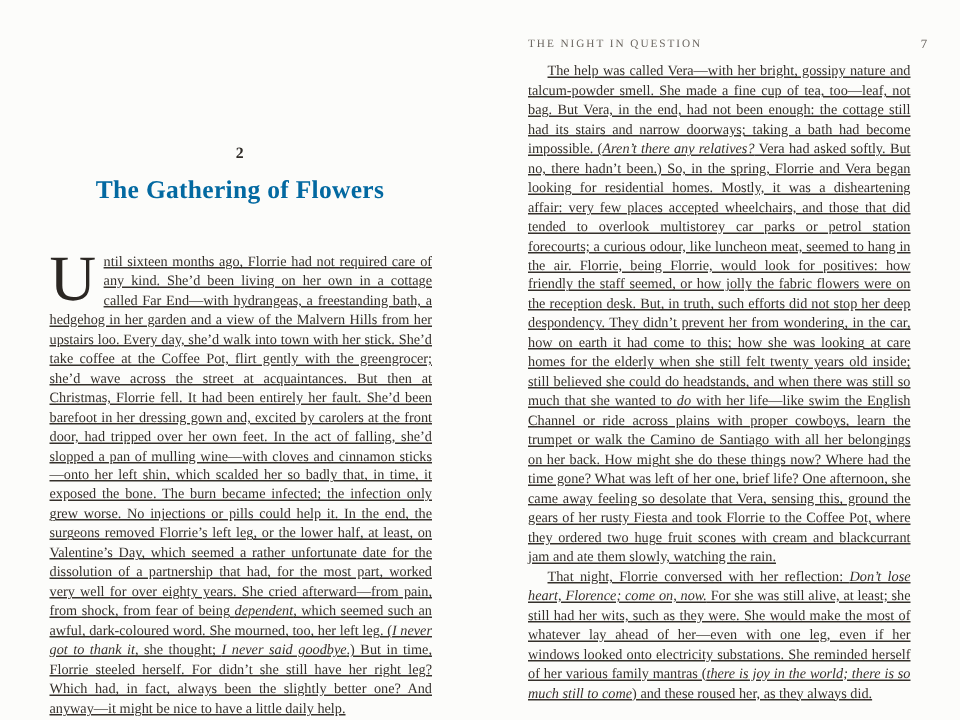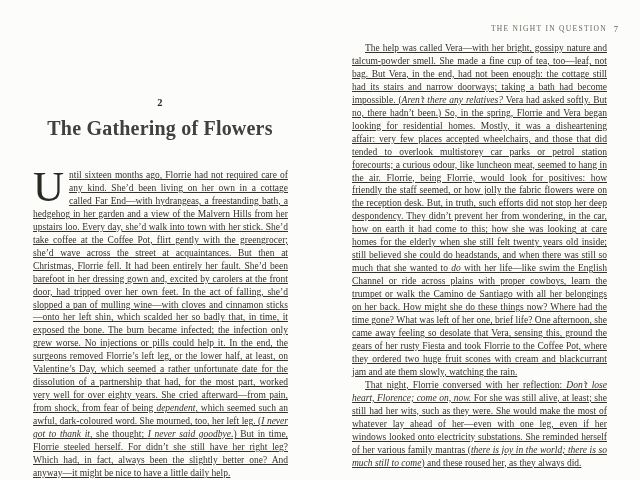--- a/index.html
+++ b/index.html
@@ -36,24 +36,24 @@
     font-weight: 600;
     letter-spacing: 0.5px;
     color: #2e2a26;
   }
   .chapter-title {
     position: absolute;
     top: 117px;
     left: 0;
     width: 100%;
     text-align: center;
-    font-size: 20px;
+    font-size: 17px;
     font-weight: 600;
     letter-spacing: 0.2px;
-    color: #404040;
+    color: #0369a1;
   }
   .body-block {
     position: absolute;
     width: 255px;
   }
   .left-body  { left: 33px; top: 169px; }
   .right-body { left: 32px; top: 42px; }
 
   .para {
     margin: 0;
@@ -74,21 +74,21 @@
     color: #2b2723;
     font-weight: 400;
   }
 
   
   .running-header {
     position: absolute;
     top: 24px;
     left: 32px;
     width: 255px;
-    text-align: right;
+    text-align: left;
     font-size: 7.5px;
     letter-spacing: 1.3px;
     color: #6b6660;
   }
   .folio {
     position: absolute;
     top: 0;
     right: -11px;
     letter-spacing: 0;
     font-size: 8.5px;

